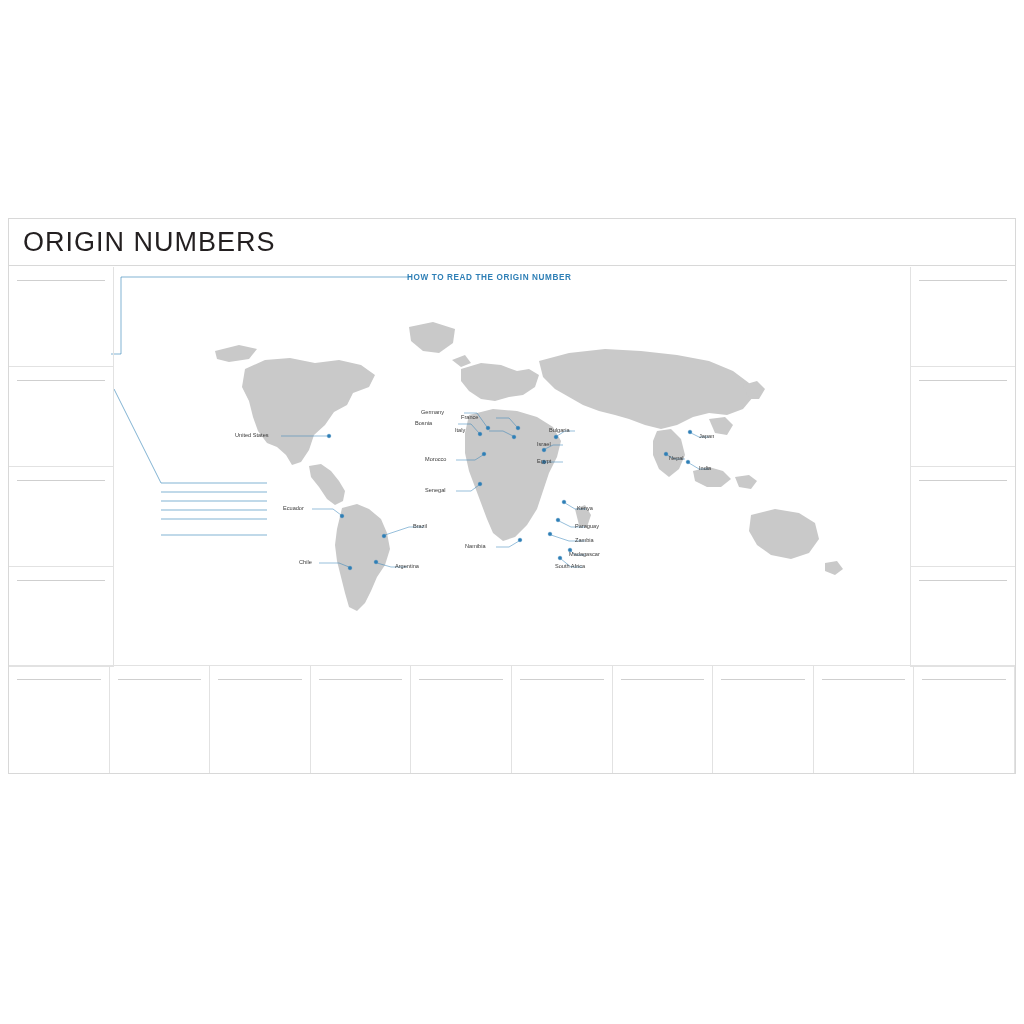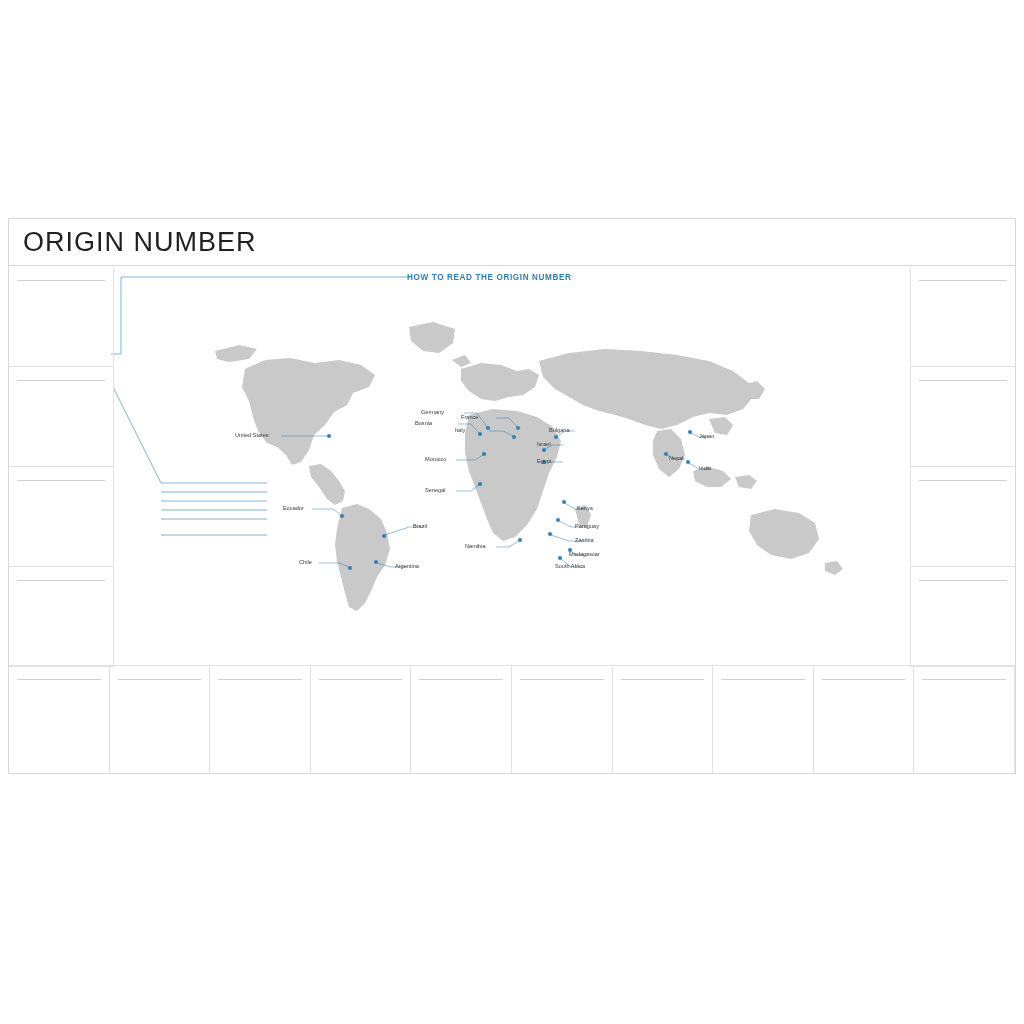--- a/index.html
+++ b/index.html
@@ -45,21 +45,21 @@
   .lead{stroke:#2e7fb6;stroke-width:.5;fill:none;}
   .dot{fill:#2e7fb6;}
   .bracket{stroke:#2e7fb6;stroke-width:.6;fill:none;}
 </style>
 </head>
 <body>
 
 <div id="page">
   <div class="sheet">
 
-    <div class="title">ORIGIN NUMBER</div>
+    <div class="title">ORIGIN NUMBERS</div>
     <div class="titlerule"></div>
 
     <div id="left-cards"></div>
 
     <div id="right-cards"></div>
 
     <div id="bottom-cards"></div>
 
     <div class="howto" style="left:398px;top:54px;">HOW TO READ THE ORIGIN NUMBER</div>
 

